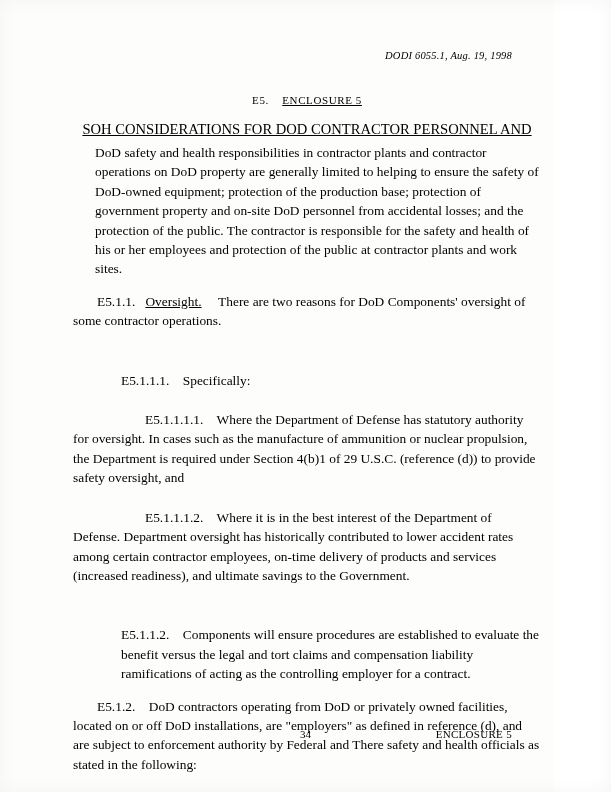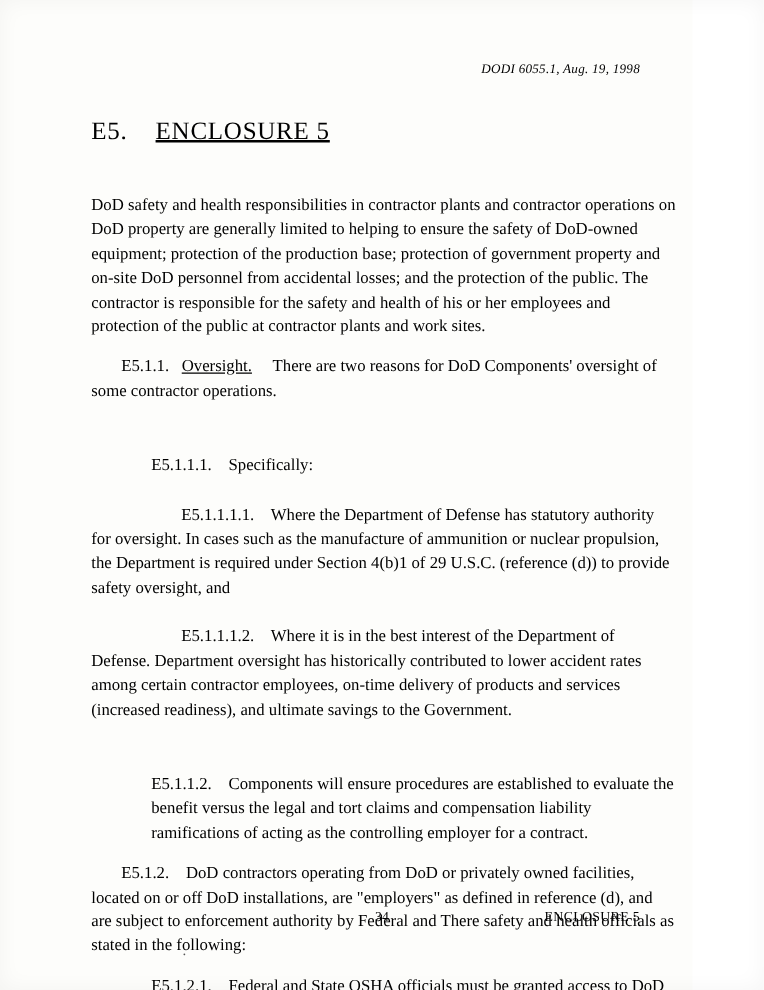--- a/index.html
+++ b/index.html
@@ -31,22 +31,22 @@
     font-family: "Liberation Serif", serif;
     letter-spacing: 0.2px;
   }
   .content {
     position: absolute;
     top: 94px;
     left: 73px;
     width: 468px;
   }
   .title-line1 {
-    text-align: left;
-    font-size: 20px;
+    text-align: center;
+    font-size: 11px;
     letter-spacing: 0.6px;
     margin-bottom: 13px;
   }
   .title-line1 .ul {
     text-decoration: underline;
   }
   .title-line2 {
     text-align: center;
     font-size: 14.6px;
     line-height: 20px;
@@ -62,20 +62,21 @@
     text-decoration: underline;
   }
   p {
     font-size: 13.4px;
     line-height: 19.4px;
     margin: 0 0 13px 0;
     text-align: left;
   }
   p.body-block {
     text-indent: 0;
+    margin-left: 22px;
   }
   p.ind2 {
     margin-left: 48px;
     text-indent: 0;
     margin-top: 40px;
   }
   p.ind3 {
     text-indent: 72px;
     margin-top: 20px;
   }
@@ -124,21 +125,21 @@
 
   <div class="content">
 
     <div class="title-line1">
       <span>E5.</span>
       <span>&nbsp;&nbsp;</span>
       <span class="ul">ENCLOSURE 5</span>
     </div>
 
     <div class="title-line2">
-      <br>
+      <span>SOH CONSIDERATIONS FOR DOD CONTRACTOR PERSONNEL AND</span><br>
     </div>
 
 
     <p class="body-block">DoD safety and health responsibilities in contractor plants and contractor operations on DoD property are generally limited to helping to ensure the safety of DoD-owned equipment; protection of the production base; protection of government property and on-site DoD personnel from accidental losses; and the protection of the public.  The contractor is responsible for the safety and health of his or her employees and protection of the public at contractor plants and work sites.</p>
 
     <p class="ind-hang">
       <span>E5.1.1.</span>
       <span>&nbsp;</span>
       <span class="u">Oversight.</span>
       <span>&nbsp;&nbsp;&nbsp;</span>

